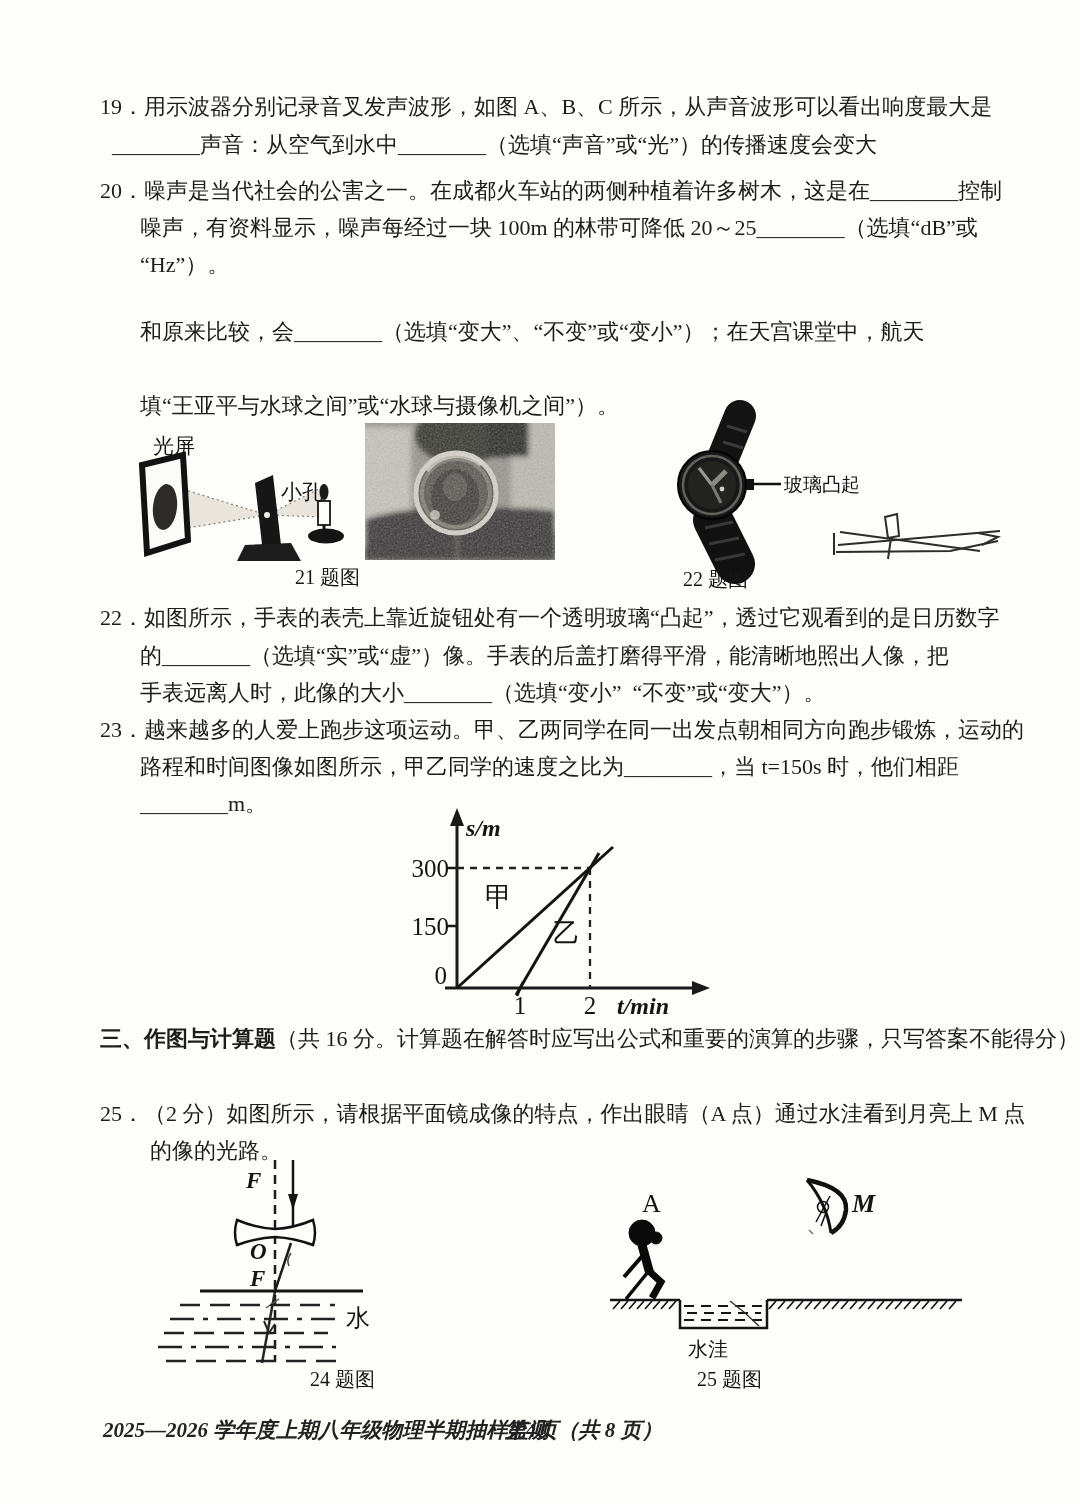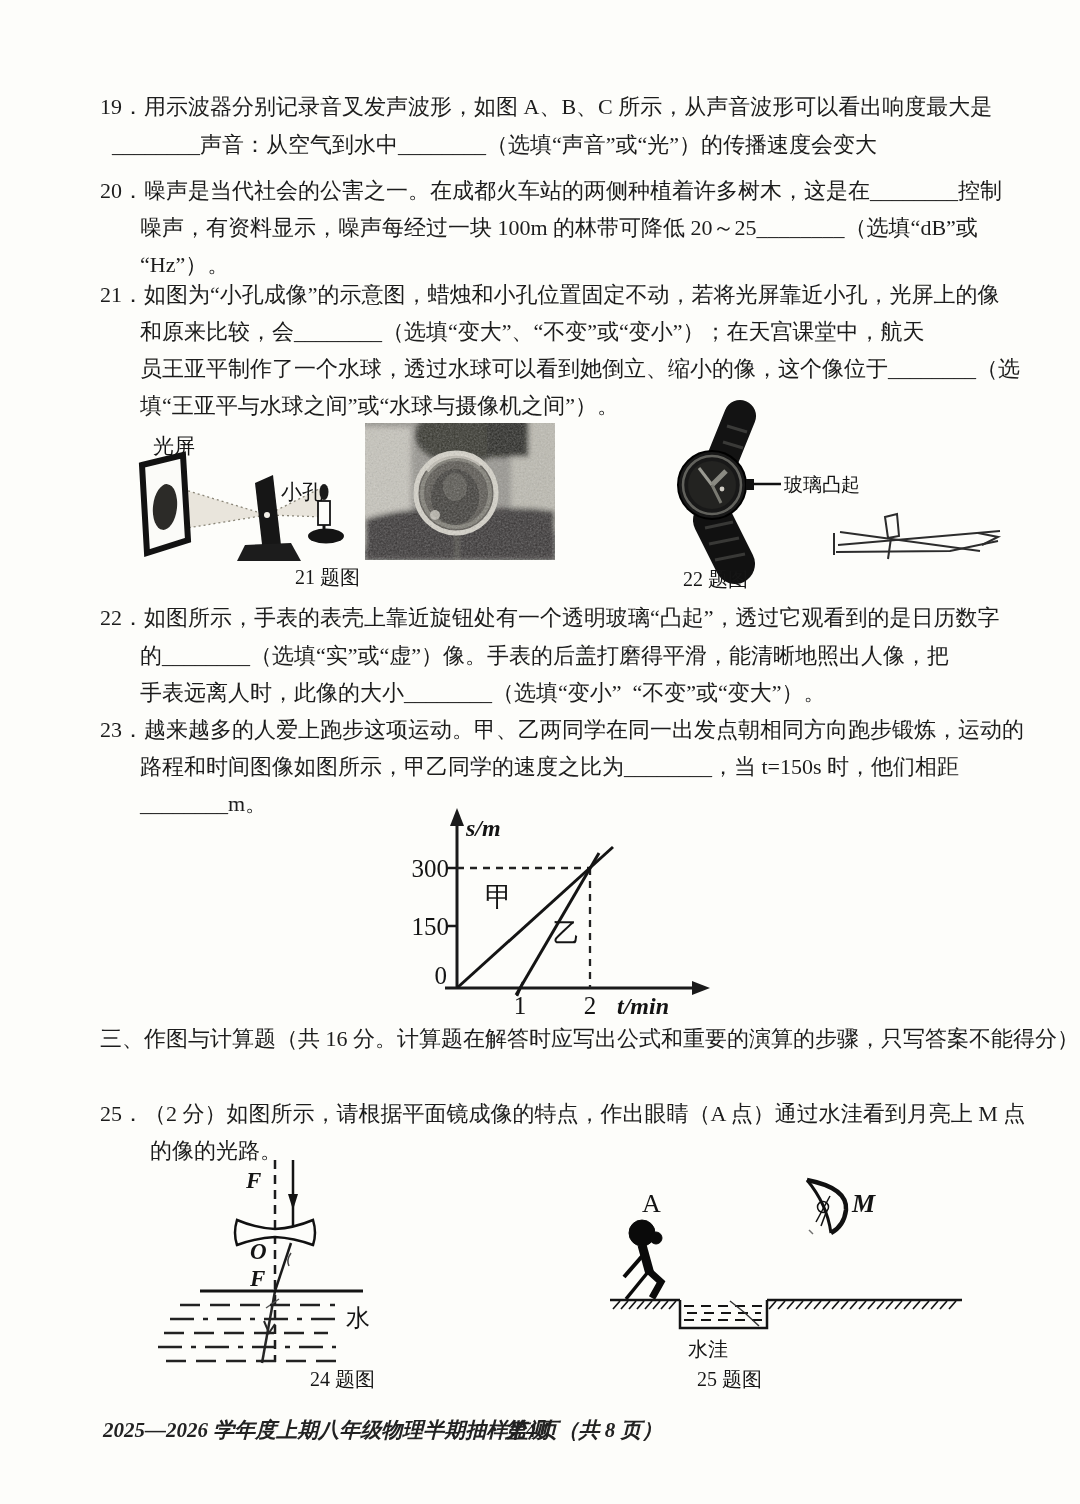--- a/index.html
+++ b/index.html
@@ -1,39 +1,37 @@
 <!DOCTYPE html>
 <html><head>
 <meta charset="utf-8">
 <style>
   html,body{margin:0;padding:0;background:#e8e8e6;}
   .page{position:relative;width:1080px;height:1504px;margin:0 auto;background:#fdfdfa;
         font-family:"Liberation Serif","DejaVu Serif",serif;color:#1b1b1b;overflow:hidden;}
   .ln{position:absolute;font-size:22px;line-height:30px;white-space:pre;color:#1c1c1c;}
   .cap{position:absolute;font-size:20px;color:#161616;white-space:pre;}
-  .bold{font-weight:normal;}
+  .bold{font-weight:bold;}
   .footer{position:absolute;font-size:21px;font-style:italic;font-weight:bold;color:#222;white-space:pre;}
   svg{position:absolute;overflow:visible;}
   text{fill:#141414;font-family:"Liberation Serif","DejaVu Serif",serif;}
 </style>
 </head>
 <body>
 
 <div class="page">
 
   <div class="ln" style="left:100px;top:92px">19．用示波器分别记录音叉发声波形，如图 A、B、C 所示，从声音波形可以看出响度最大是</div>
   <div class="ln" style="left:112px;top:130px">________声音：从空气到水中________（选填“声音”或“光”）的传播速度会变大</div>
 
   <div class="ln" style="left:100px;top:176px">20．噪声是当代社会的公害之一。在成都火车站的两侧种植着许多树木，这是在________控制</div>
   <div class="ln" style="left:140px;top:213px">噪声，有资料显示，噪声每经过一块 100m 的林带可降低 20～25________（选填“dB”或</div>
   <div class="ln" style="left:140px;top:250px">“Hz”）。</div>
 
-  <div class="ln" style="left:100px;top:280px">21．如图为“小孔成像”的示意图，蜡烛和小孔位置固定不动，若将光屏靠近小孔，光屏上的像</div>
   <div class="ln" style="left:140px;top:317px">和原来比较，会________（选填“变大”、“不变”或“变小”）；在天宫课堂中，航天</div>
-  <div class="ln" style="left:140px;top:354px">员王亚平制作了一个水球，透过水球可以看到她倒立、缩小的像，这个像位于________（选</div>
   <div class="ln" style="left:140px;top:391px">填“王亚平与水球之间”或“水球与摄像机之间”）。</div>
 
   <svg style="left:95px;top:425px" width="270" height="150" viewBox="0 0 270 150">
     <text x="58" y="28" font-size="21">光屏</text>
     <g>
       <polygon points="74,60 74,106 172,90" fill="#e9e5dc"></polygon>
       <polygon points="172,90 228,62 230,92" fill="#e9e5dc"></polygon>
       <line x1="74" y1="60" x2="172" y2="90" stroke="#8a8678" stroke-width="1.3" stroke-dasharray="2 3"></line>
       <line x1="74" y1="106" x2="172" y2="90" stroke="#8a8678" stroke-width="1.3" stroke-dasharray="2 3"></line>
       <line x1="172" y1="90" x2="228" y2="62" stroke="#8a8678" stroke-width="1.3" stroke-dasharray="2 3"></line>

